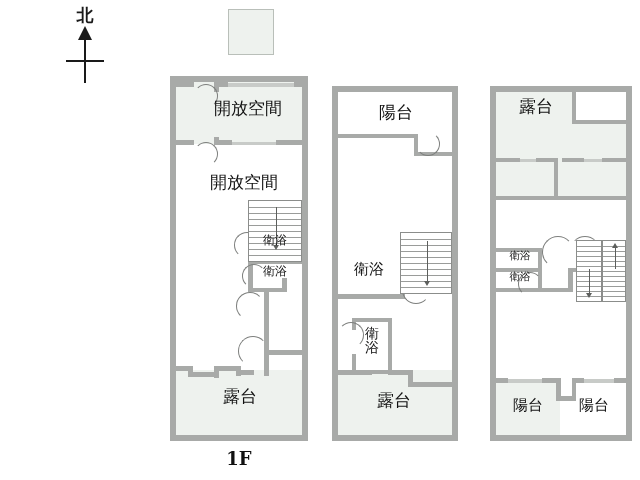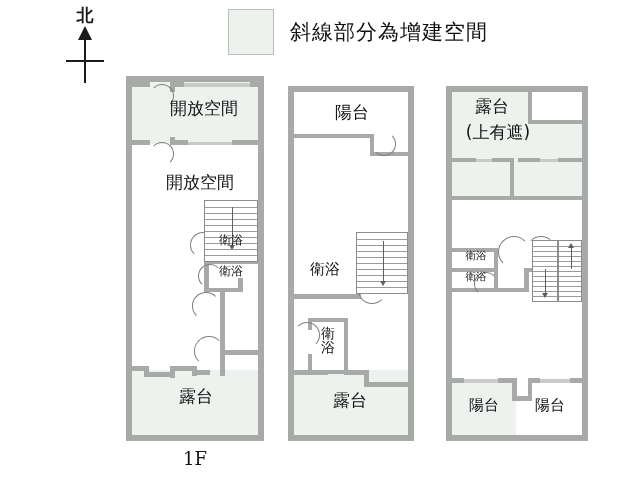--- a/index.html
+++ b/index.html
@@ -81,20 +81,21 @@
     margin-left: 16px;
     font-size: 21px;
     color: #111111;
     letter-spacing: 1px;
     white-space: nowrap;
   }
 
   
   .floor {
     position: absolute;
+    margin-left: 44px;
   }
   .plan {
     position: absolute;
     left: 0;
     top: 0;
     background: #ffffff;
     box-sizing: border-box;
     border: 6px solid #a8aaa8;
   }
   .floor-label {
@@ -228,21 +229,20 @@
 
   <div id="north-arrow">
     <div class="n-label">北</div>
     <div class="n-vline"></div>
     <div class="n-head"></div>
     <div class="n-hline"></div>
   </div>
 
   <div id="legend">
     <div class="swatch"></div>
-    <div class="legend-text">斜線部分為增建空間</div>
   </div>
 
   <div class="floor" style="left:126px; top:76px; width:138px; height:365px;">
     <div class="plan" style="width:138px; height:365px;">
 
       <div class="ext" style="left:0px; top:0px; width:126px; height:62px;"></div>
 
       <div class="whitefill" style="left:0px; top:62px; width:126px; height:291px;"></div>
 
       <div class="ext" style="left:0px; top:288px; width:126px; height:65px;"></div>
@@ -302,21 +302,21 @@
         <div class="dirline" style="left:27px; top:6px; height:40px;"></div>
         <div class="dirhead dn" style="left:24px; top:44px;"></div>
       </div>
 
       <div class="rlabel big" style="left:20px; top:18px; width:104px;">開放空間</div>
       <div class="rlabel big" style="left:10px; top:92px; width:116px;">開放空間</div>
       <div class="rlabel sm" style="left:74px; top:152px; width:50px;">衛浴</div>
       <div class="rlabel sm" style="left:74px; top:183px; width:50px;">衛浴</div>
       <div class="rlabel big" style="left:14px; top:306px; width:100px;">露台</div>
     </div>
-    <div class="floor-label" style="top:372px;">1F</div>
+    <div class="floor-label" style="top:372px;font-weight:bold;">1F</div>
   </div>
 
   <div class="floor" style="left:288px; top:86px; width:126px; height:355px;">
     <div class="plan" style="width:126px; height:355px;">
 
       <div class="whitefill" style="left:0px; top:0px; width:114px; height:343px;"></div>
 
       <div class="ext" style="left:0px; top:278px; width:114px; height:65px;"></div>
 
       <div class="w" style="left:0px; top:42px; width:76px; height:4px;"></div>
@@ -420,21 +420,20 @@
         <div class="tread" style="top:50px;"></div>
         <div class="tread" style="top:55px;"></div>
         <div class="riser-v" style="left:24px;"></div>
         <div class="dirline" style="left:12px; top:28px; height:26px;"></div>
         <div class="dirhead dn" style="left:9px; top:52px;"></div>
         <div class="dirline" style="left:38px; top:6px; height:22px;"></div>
         <div class="dirhead up" style="left:35px; top:2px;"></div>
       </div>
 
       <div class="rlabel big" style="left:4px; top:6px; width:72px;">露台</div>
-      <div class="rlabel big" style="left:0px; top:32px; width:92px;">(上有遮)</div>
       <div class="rlabel xs" style="left:2px; top:158px; width:44px;">衛浴</div>
       <div class="rlabel xs" style="left:2px; top:179px; width:44px;">衛浴</div>
       <div class="rlabel" style="left:4px; top:306px; width:56px;">陽台</div>
       <div class="rlabel" style="left:70px; top:306px; width:56px;">陽台</div>
     </div>
   </div>
 
 
 </div>
 

